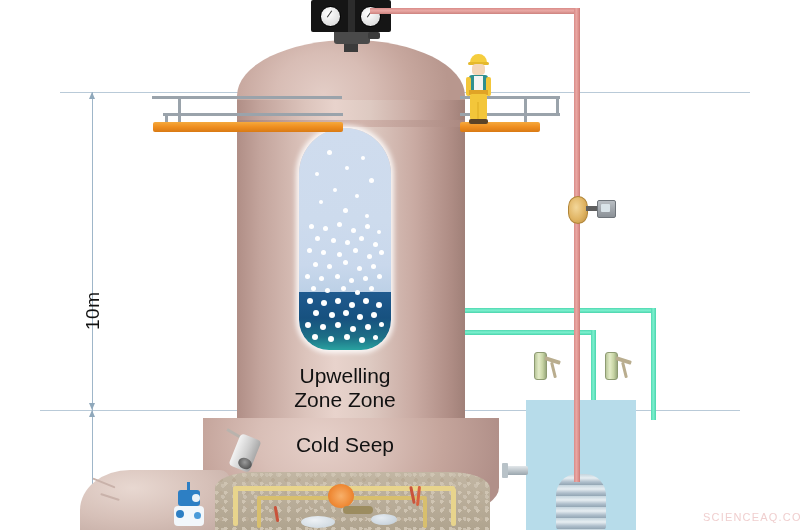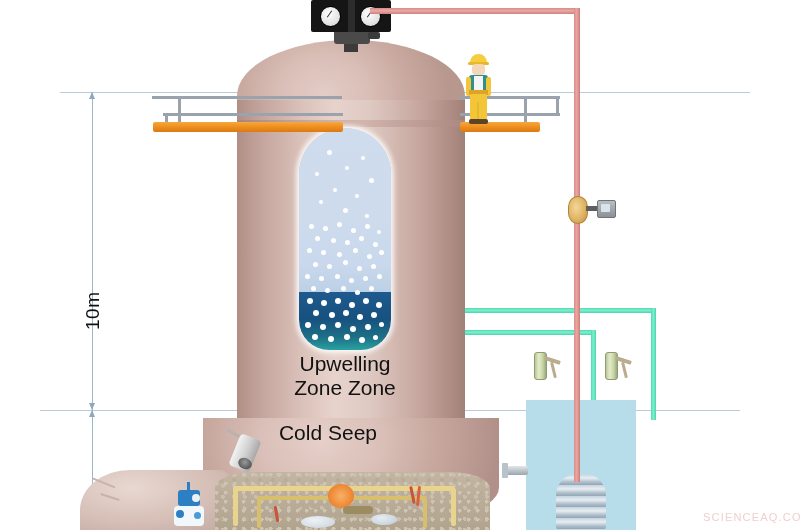--- a/index.html
+++ b/index.html
@@ -63,21 +63,21 @@
   
   .bvalve-body{background:linear-gradient(to right,#b9c79a,#e4ecc8 35%,#c7d4a4 70%,#9aa97e);
      border-radius:3px;border:1px solid #8e9b73;}
   .bvalve-handle{background:#b9ad8e;border-radius:1px;}
   .bfly{background:radial-gradient(ellipse at 40% 40%,#f3d79a,#e0b463 55%,#bd8f3f);
         border-radius:50%/38%;border:1px solid #b08436;}
   .actuator{background:linear-gradient(to bottom,#b9bec3,#8b9197);border:1px solid #6e747a;}
 
   
   .lab{color:#111;line-height:1.12;}
-  .lab-mid{font-size:21px;text-align:center;}
+  .lab-mid{font-size:21px;text-align:center;margin-top:12px;}
   .lab-env{font-size:21px;}
   .watermark{color:#f0cfcf;font-size:11px;letter-spacing:1.2px;}
 
   
   .seabed{background:
       radial-gradient(circle at 18% 30%, #cfc4b2 0 2px, transparent 2px),
       radial-gradient(circle at 46% 62%, #b9ab96 0 2px, transparent 2px),
       radial-gradient(circle at 72% 25%, #cabfae 0 2px, transparent 2px),
       linear-gradient(to bottom,#c2b6a3,#b0a48f);
       background-size:9px 9px,13px 13px,11px 11px,100% 100%;}
@@ -293,21 +293,21 @@
      <div class="abs" style="left:156px;top:42px;width:26px;height:11px;border-radius:50%;
                  background:radial-gradient(ellipse at 40% 35%,#e6ecf2,#bfcbd5);"></div>
      <div class="abs" style="left:128px;top:34px;width:30px;height:8px;border-radius:4px;background:#9c8c5f;"></div>
   </div>
 
   <div class="abs lab lab-mid" style="left:249px;top:352px;width:192px;">
     <div>Upwelling</div>
     <div>Zone Zone</div>
   </div>
 
-  <div class="abs lab lab-mid" style="left:232px;top:421px;width:192px;">
+  <div class="abs lab lab-mid" style="left:249px;top:421px;width:192px;">
     <div>Cold Seep</div>
   </div>
 
   <div class="abs lab lab-env" style="left:586px;top:119px;width:200px;">
   </div>
 
   <div class="abs watermark" style="left:703px;top:511px;">SCIENCEAQ.COM</div>
 
 </div>
 

